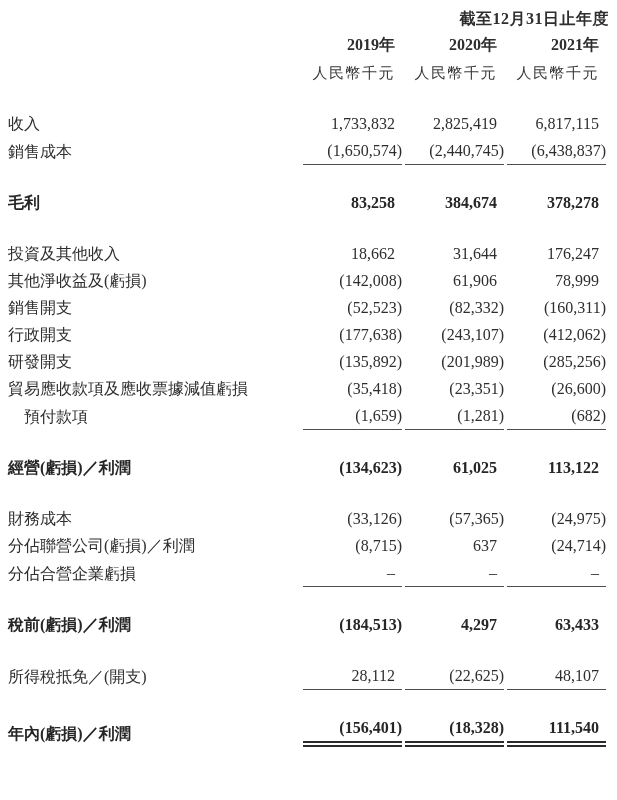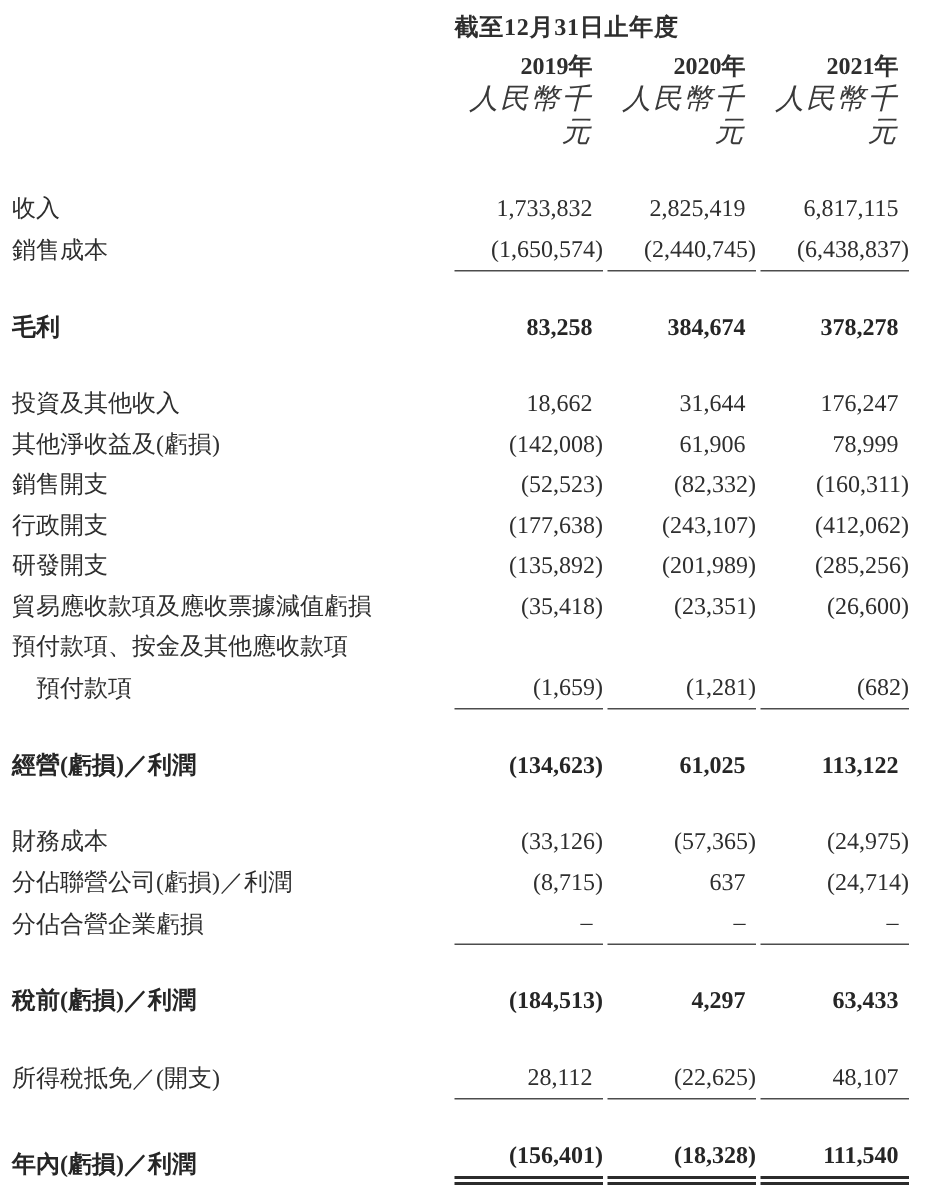--- a/index.html
+++ b/index.html
@@ -9,23 +9,23 @@
     color:#2e2e2e;
     -webkit-font-smoothing:antialiased;
   }
   .page { padding:6px 8px 0 8px; }
   table { border-collapse:collapse; width:601px; table-layout:fixed; }
   td { padding:0; vertical-align:bottom; font-size:16px; line-height:27px; }
 
   
   thead td { line-height:22px; }
   tr.title-row td { height:24px; }
-  .period-title { text-align:left; font-weight:bold; letter-spacing:0.5px; }
+  .period-title { text-align:right; font-weight:bold; letter-spacing:0.5px; }
   tr.years-row td { height:26px; text-align:right; font-weight:bold; padding-right:10px; }
-  tr.units-row td { height:28px; text-align:right; font-style:italic; font-size:19px;
+  tr.units-row td { height:28px; text-align:right; font-size:15px;
                     letter-spacing:1.5px; padding-right:10px; color:#3a3a3a; }
 
   
   td.lbl { text-align:left; white-space:nowrap; }
   td.lbl.indent { padding-left:16px; }
   td.num { text-align:right; padding-right:3px; }
   .cell { display:block; }
   .cell.u  { border-bottom:1px solid #4c4c4c; }
   .cell.uu { border-bottom:6px double #2b2b2b; }
   .v { margin-right:7px; }
@@ -175,32 +175,20 @@
             <span class="cell"><span class="v paren">(35,418)</span></span>
           </td>
           <td class="num">
             <span class="cell"><span class="v paren">(23,351)</span></span>
           </td>
           <td class="num">
             <span class="cell"><span class="v paren">(26,600)</span></span>
           </td>
         </tr>
         <tr>
-          <td class="lbl">預付款項、按金及其他應收款項</td>
-          <td class="num">
-            <span class="cell"><span class="v"></span></span>
-          </td>
-          <td class="num">
-            <span class="cell"><span class="v"></span></span>
-          </td>
-          <td class="num">
-            <span class="cell"><span class="v"></span></span>
-          </td>
-        </tr>
-        <tr>
           <td class="lbl indent">預付款項</td>
           <td class="num">
             <span class="cell u"><span class="v paren">(1,659)</span></span>
           </td>
           <td class="num">
             <span class="cell u"><span class="v paren">(1,281)</span></span>
           </td>
           <td class="num">
             <span class="cell u"><span class="v paren">(682)</span></span>
           </td>

